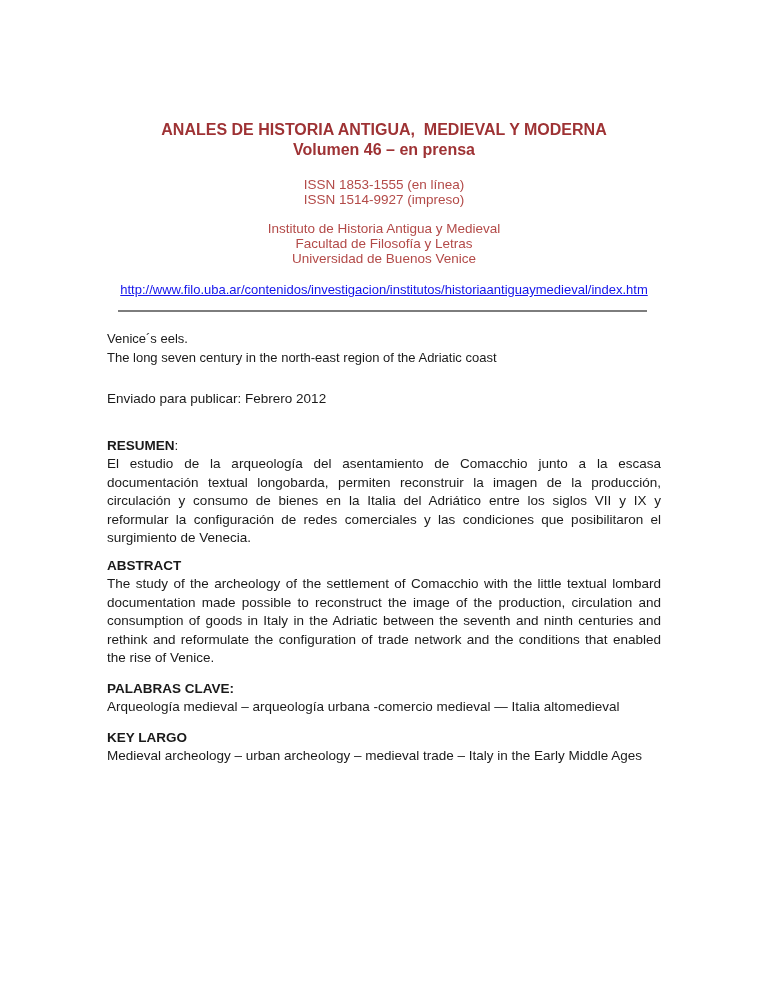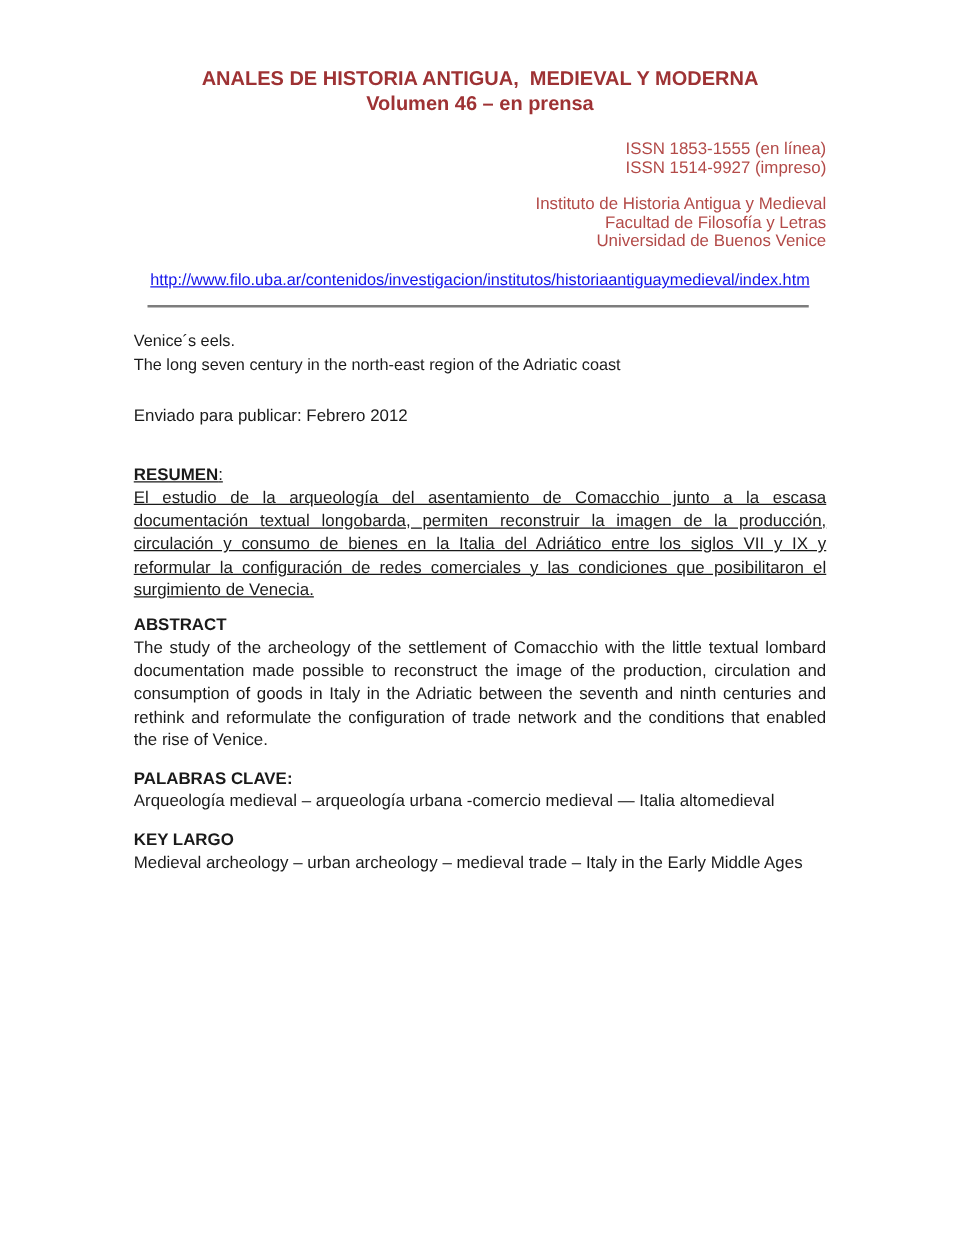--- a/index.html
+++ b/index.html
@@ -6,36 +6,36 @@
   body {
     width: 768px; height: 994px;
     background: #ffffff;
     font-family: "Liberation Sans", sans-serif;
     color: var(--text_black, #1a1a1a);
     -webkit-font-smoothing: antialiased;
   }
   .page {
     box-sizing: border-box;
     width: 768px; height: 994px;
-    padding: 54px 107px 0 107px;
+    padding: 120px 107px 0 107px;
     overflow: hidden;
   }
   .prewrap { white-space: pre-wrap; }
   .nowrap  { white-space: nowrap; }
 
   
   .journal-head {
     text-align: center;
     color: var(--header_red_bold, #9e3234);
     font-weight: bold;
     font-size: 16px;
     line-height: 20px;
   }
   .red-small {
-    text-align: right;
+    text-align: center;
     color: var(--header_red, #b34a48);
     font-size: 13.5px;
     line-height: 15px;
   }
   .issn-block { margin-top: 17px; }
   .institute-block { margin-top: 14px; }
 
   .url-line {
     margin-top: 16px;
     text-align: center;
@@ -75,21 +75,21 @@
   .submitted {
     margin-top: 23px;
     font-size: 13.5px;
     line-height: 18.5px;
   }
 
   
   .section { font-size: 13.5px; line-height: 18.5px; }
   .section-head { font-weight: bold; }
   .para { text-align: justify; }
-  .resumen   { margin-top: 28px; text-decoration: underline; }
+  .resumen   { margin-top: 28px; }
   .abstract  { margin-top: 9px; }
   .palabras  { margin-top: 12px; }
   .keywords  { margin-top: 12px; }
   .inline { display: inline; }
 </style>
 </head>
 <body>
 
 <div class="page">
 

